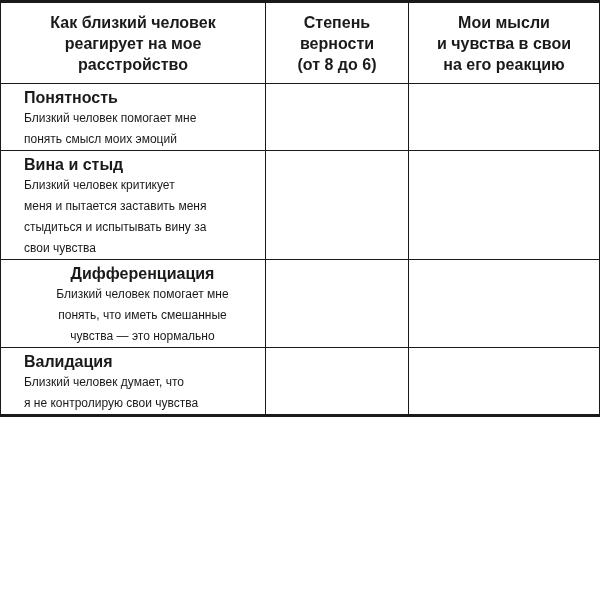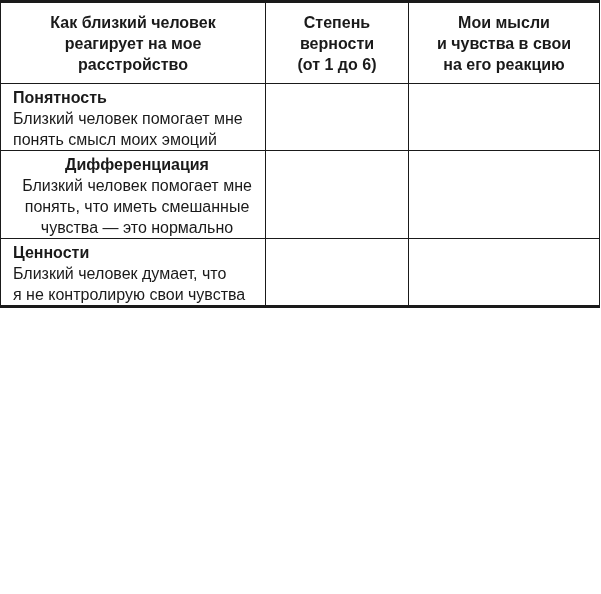--- a/index.html
+++ b/index.html
@@ -39,32 +39,32 @@
     font-weight: bold;
     text-align: center;
     vertical-align: middle;
     white-space: pre-line;
     height: 76px;
     padding: 2px 3px;
   }
   td.label-cell {
     vertical-align: top;
     text-align: left;
-    padding: 3px 4px 0 12px;
+    padding: 3px 4px 0 23px;
   }
   td.blank-cell { vertical-align: top; }
 
   .row-title {
     font-size: 16px;
     line-height: 21px;
     font-weight: bold;
     white-space: pre-line;
   }
   .row-desc {
-    font-size: 16px;
+    font-size: 12px;
     line-height: 21px;
     font-weight: normal;
     white-space: pre-line;
   }
 
   tr.row-ponytnost  td { height: 62px; }
   tr.row-validacia  td { height: 102px; }
   tr.row-vina       td { height: 98px; }
   tr.row-differenc  td { height: 82px; text-align: center; }
   tr.row-cennosti   td { height: 82px; }
@@ -80,53 +80,64 @@
       <col class="c3">
   </colgroup>
 
   <tbody>
       <tr class="header-row">
     <th class="head-cell">Как близкий человек
 реагирует на мое
 расстройство</th>
     <th class="head-cell">Степень
 верности
-(от 1 до 6)</th>
+(от 8 до 6)</th>
     <th class="head-cell">Мои мысли
 и чувства в свои
 на его реакцию</th>
   </tr>
 
   <tr class="row-ponytnost">
     <td class="label-cell">
       <div class="row-title">Понятность</div>
       <div class="row-desc">Близкий человек помогает мне
 понять смысл моих эмоций</div>
     </td>
     <td class="blank-cell"></td>
     <td class="blank-cell"></td>
   </tr>
 
 
+  <tr class="row-vina">
+    <td class="label-cell">
+      <div class="row-title">Вина и стыд</div>
+      <div class="row-desc">Близкий человек критикует
+меня и пытается заставить меня
+стыдиться и испытывать вину за
+свои чувства</div>
+    </td>
+    <td class="blank-cell"></td>
+    <td class="blank-cell"></td>
+  </tr>
 
   <tr class="row-differenc">
     <td class="label-cell">
       <div class="row-title">Дифференциация</div>
       <div class="row-desc">Близкий человек помогает мне
 понять, что иметь смешанные
 чувства — это нормально</div>
     </td>
     <td class="blank-cell"></td>
     <td class="blank-cell"></td>
   </tr>
 
 
   <tr class="row-kontrol last-row">
     <td class="label-cell">
-      <div class="row-title">Ценности</div>
+      <div class="row-title">Валидация</div>
       <div class="row-desc">Близкий человек думает, что
 я не контролирую свои чувства</div>
     </td>
     <td class="blank-cell"></td>
     <td class="blank-cell"></td>
   </tr>
 </tbody>
   </table>
 
 </body></html>

